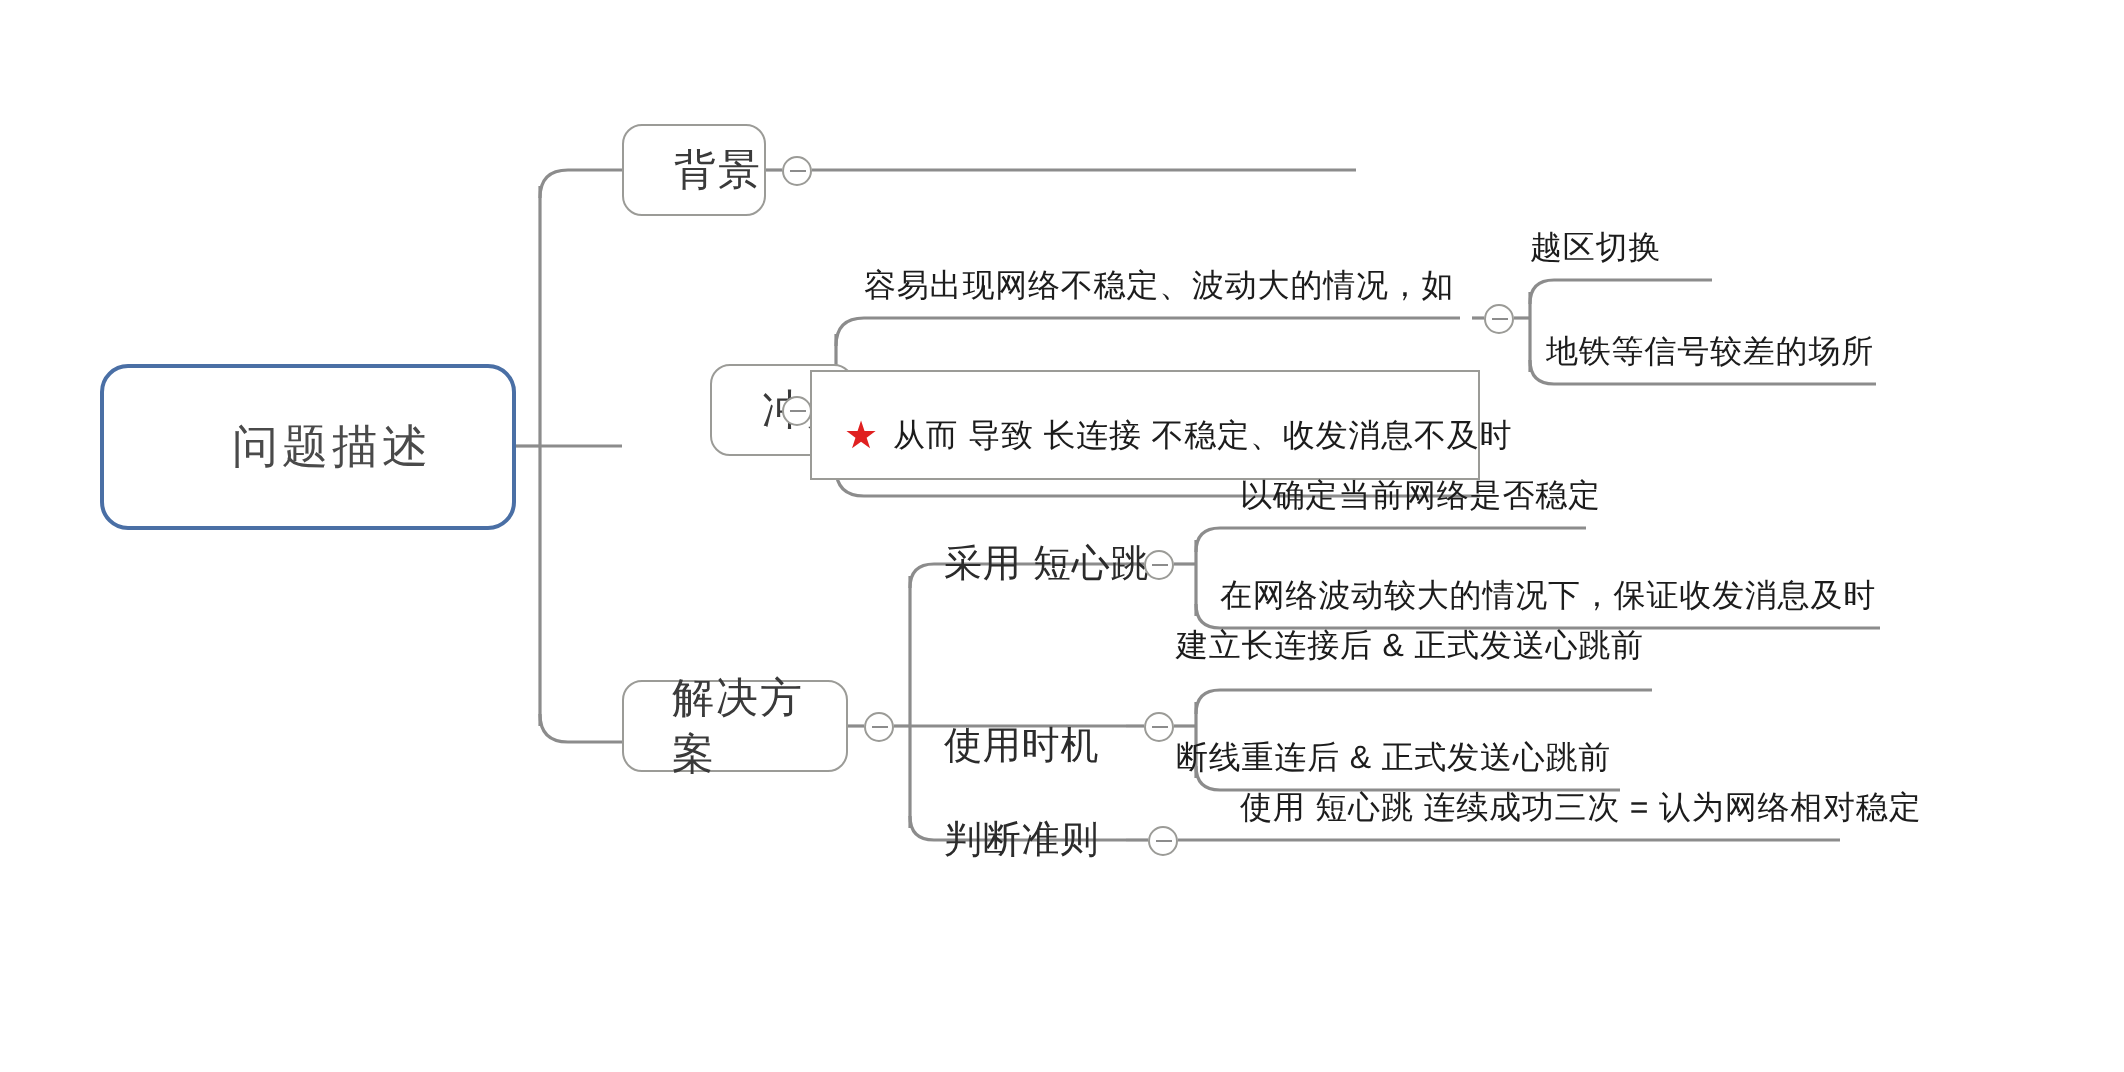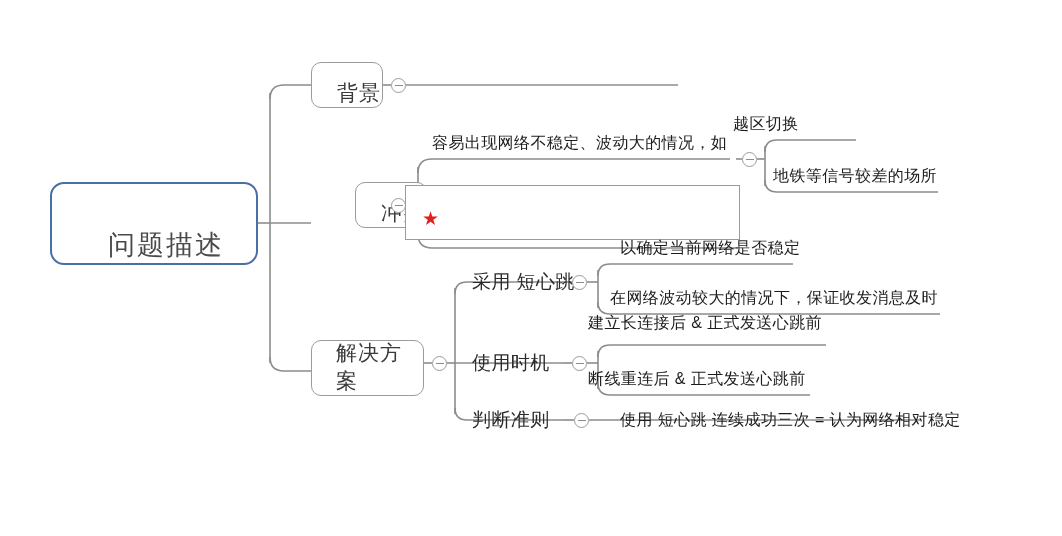--- a/index.html
+++ b/index.html
@@ -8,27 +8,27 @@
     width:1062px;height:536px;overflow:hidden;
     font-family:"Liberation Sans","DejaVu Sans",sans-serif;
     color:#3b3b3b;
   }
   #canvas{position:relative;width:1062px;height:536px;}
   svg#wires{position:absolute;left:0;top:0;width:1062px;height:536px;pointer-events:none;}
 
   
   .node{
     position:absolute;box-sizing:border-box;
-    display:flex;align-items:flex-end;justify-content:center;
+    display:flex;align-items:center;justify-content:center;
     background:#ffffff;
     padding-left:24px;
   }
   .root-node{
     border:2px solid #4a6fa5;border-radius:14px;
-    font-size:27px;color:#4a4a4a;letter-spacing:2px;
+    font-size:23px;color:#4a4a4a;letter-spacing:2px;
   }
   .branch-node{
     border:1px solid #9b9b97;border-radius:10px;
     font-size:21px;color:#3a3a3a;letter-spacing:1px;
   }
   
   .topic{
     position:absolute;box-sizing:border-box;
     display:flex;align-items:center;
     font-size:16px;color:#1c1c1c;white-space:nowrap;
@@ -121,49 +121,50 @@
   <div class="node branch-node" style="left:311px;top:62px;width:72px;height:46px;">
     <span>背景</span>
   </div>
   <div class="toggle" style="left:391px;top:78px;"></div>
 
   <div class="node branch-node" style="left:311px;top:182px;width:72px;height:46px;margin-left:44px;">
     <span>冲突</span>
   </div>
   <div class="toggle" style="left:391px;top:198px;"></div>
 
-  <div class="node branch-node" style="left:311px;top:340px;width:113px;height:56px;">
+  <div class="node branch-node" style="left:311px;top:340px;width:113px;height:46px;">
     <span>解决方案</span>
   </div>
   <div class="toggle" style="left:432px;top:356px;"></div>
 
 
   <div class="topic" style="left:432px;top:129px;height:28px;">
     <span>容易出现网络不稳定、波动大的情况，如</span>
   </div>
   <div class="toggle" style="left:742px;top:152px;"></div>
 
   <div class="callout-box" style="left:405px;top:185px;width:335px;height:55px;"></div>
   <div class="topic" style="left:422px;top:204px;height:28px;">
     <span class="star">★</span>
+    <span>从而 导致 长连接 不稳定、收发消息不及时</span>
   </div>
 
-  <div class="topic" style="left:733px;top:110px;height:28px;">
+  <div class="topic" style="left:765px;top:110px;height:28px;">
     <span>越区切换</span>
   </div>
   <div class="topic" style="left:755px;top:162px;height:28px;margin-left:18px;">
     <span>地铁等信号较差的场所</span>
   </div>
 
   <div class="topic mid" style="left:472px;top:268px;height:28px;">
     <span>采用 短心跳</span>
   </div>
   <div class="toggle" style="left:572px;top:275px;"></div>
 
-  <div class="topic mid" style="left:472px;top:349px;height:28px;">
+  <div class="topic mid" style="left:472px;top:359px;height:28px;">
     <span>使用时机</span>
   </div>
   <div class="toggle" style="left:572px;top:356px;"></div>
 
   <div class="topic mid" style="left:472px;top:406px;height:28px;">
     <span>判断准则</span>
   </div>
   <div class="toggle" style="left:574px;top:413px;"></div>
 
   <div class="topic" style="left:620px;top:234px;height:28px;justify-content:flex-end;">
@@ -173,17 +174,17 @@
     <span>在网络波动较大的情况下，保证收发消息及时</span>
   </div>
 
   <div class="topic" style="left:588px;top:315px;height:16px;">
     <span>建立长连接后 &amp; 正式发送心跳前</span>
   </div>
   <div class="topic" style="left:588px;top:365px;height:28px;">
     <span>断线重连后 &amp; 正式发送心跳前</span>
   </div>
 
-  <div class="topic" style="left:620px;top:406px;height:28px;align-items:center;">
+  <div class="topic" style="left:620px;top:390px;height:28px;align-items:center;">
     <span>使用 短心跳 连续成功三次 = 认为网络相对稳定</span>
   </div>
 
 </div>
 
 </body></html>

